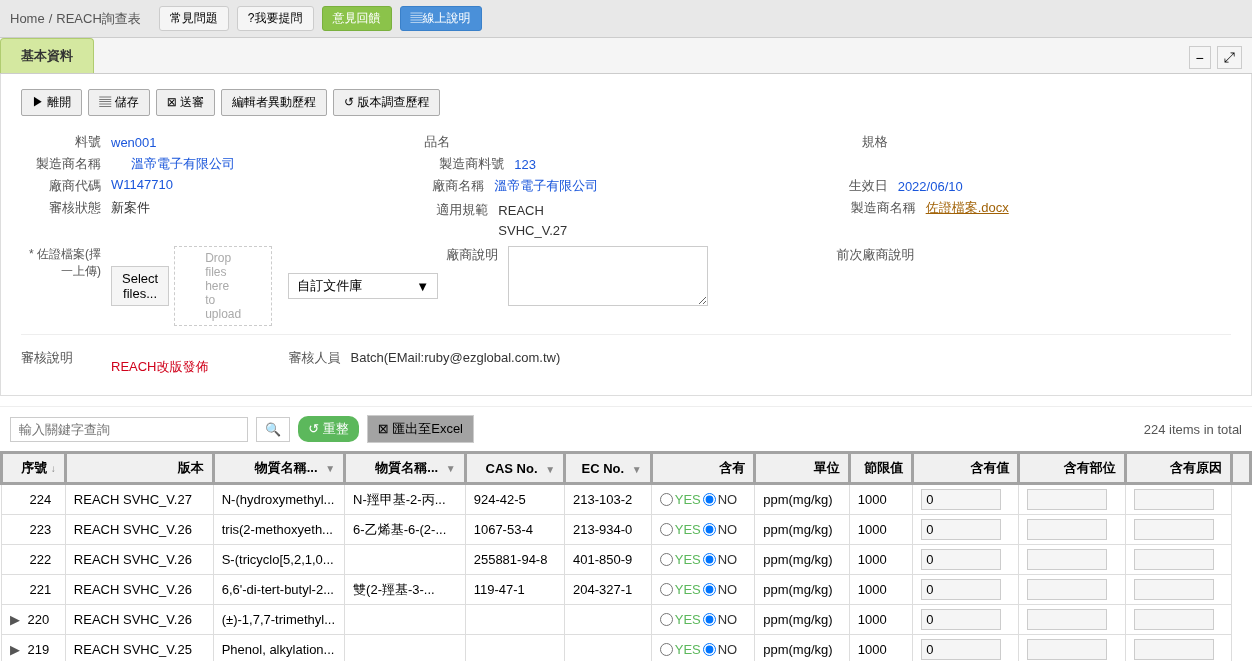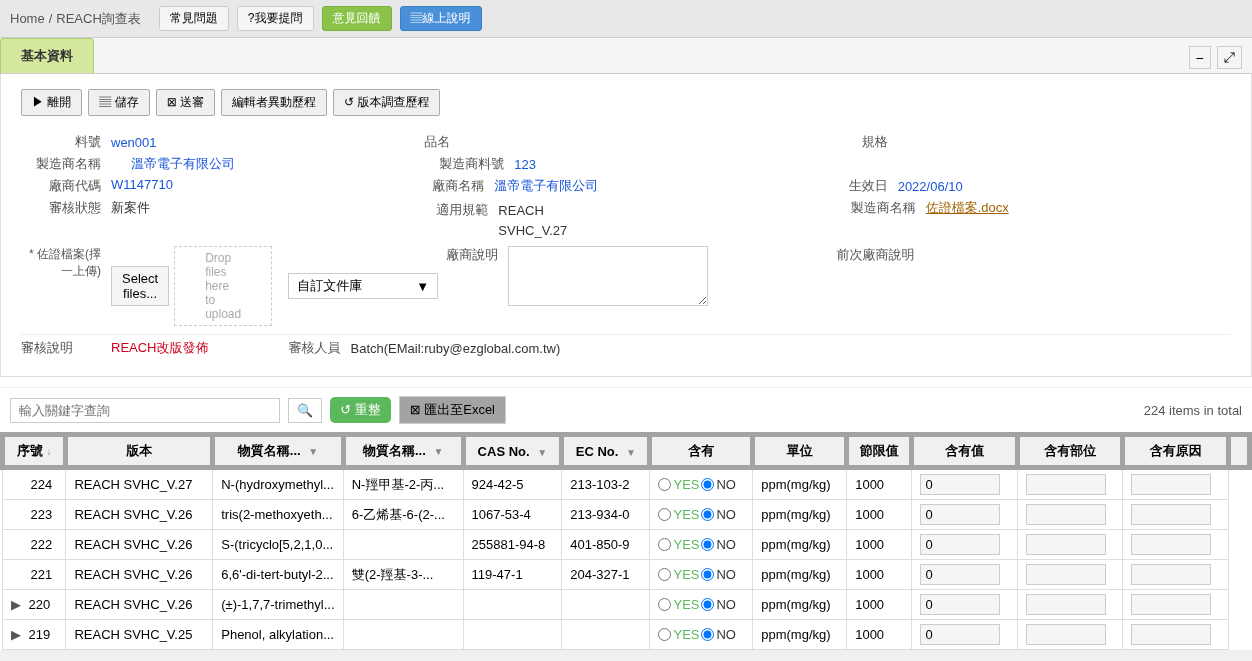--- a/index.html
+++ b/index.html
@@ -29,28 +29,28 @@
     .toolbar-btn { padding: 4px 10px; border: 1px solid #aaa; background: #f0f0f0; cursor: pointer; border-radius: 2px; font-size: 12px; display: flex; align-items: center; gap: 4px; }
     .select-files-btn { border: 1px solid #ccc; background: #f5f5f5; padding: 4px 10px; cursor: pointer; }
     .drop-area { border: 1px dashed #ccc; padding: 4px 30px; color: #aaa; font-size: 12px; }
     .custom-lib { border: 1px solid #ccc; padding: 3px 8px; min-width: 150px; display: flex; align-items: center; justify-content: space-between; cursor: pointer; }
 
     .vendor-note { width: 200px; height: 60px; border: 1px solid #ccc; padding: 4px; resize: both; }
 
     
     .table-area { padding: 0 0 0 0; margin-top: 10px; border-top: 1px solid #eee; }
     .search-bar { display: flex; align-items: center; gap: 8px; padding: 8px 10px; }
-    .search-input { border: 1px solid #ccc; padding: 4px 8px; width: 270px; color: #aaa; }
-    .search-btn { background: #5cb85c; color: white; border: none; padding: 4px 10px; cursor: pointer; border-radius: 5px; display: flex; align-items: center; gap: 4px; }
+    .search-input { border: 1px solid #ccc; padding: 4px 8px; width: 238px; color: #aaa; }
+    .search-btn { background: #5cb85c; color: white; border: none; padding: 4px 10px; cursor: pointer; border-radius: 10px; display: flex; align-items: center; gap: 4px; }
     .export-btn { border: 1px solid #ccc; background: #a3a3a3; padding: 4px 10px; cursor: pointer; display: flex; align-items: center; gap: 4px; }
     .total-count { margin-left: auto; color: #555; }
 
     
     .data-table { width: 100%; border-collapse: collapse; font-size: 12px; }
-    .data-table th { background: #f0f0f0; border: 5px solid #a3a3a3; padding: 5px 8px; text-align: center; white-space: nowrap; position: relative; }
+    .data-table th { background: #f0f0f0; border: 3px solid #a3a3a3; padding: 5px 8px; text-align: right; white-space: nowrap; position: relative; }
     .data-table td { border: 1px solid #ddd; padding: 4px 8px; white-space: nowrap; }
     th .sort-icon { cursor: pointer; color: #888; font-size: 10px; }
     th .filter-icon { cursor: pointer; color: #888; font-size: 10px; margin-left: 4px; }
     .radio-group { display: flex; align-items: center; gap: 2px; }
     .radio-yes { color: #5cb85c; }
     .radio-no { color: #333; }
     .input-cell { border: 1px solid #ccc; width: 80px; padding: 2px 4px; background: #f5f5f5; }
     .expand-btn { cursor: pointer; color: #555; margin-right: 4px; }
     .scrollable-table { overflow-y: auto; max-height: 220px; }
   </style>
@@ -166,21 +166,21 @@
         <span style="min-width:70px;text-align:right;padding-right:10px;color:#555;">廠商說明</span>
         <textarea class="vendor-note" style=""></textarea>
       </div>
       <div style="flex:1; display:flex; align-items:center;">
         <span style="min-width:90px;text-align:right;padding-right:10px;color:#555;">前次廠商說明</span>
       </div>
     </div>
 
     <div style="display:flex; align-items:center; padding: 4px 0; border-top:1px solid #eee; margin-top:4px;">
       <span style="min-width:90px;padding-right:1px;color:#555;">審核說明</span>
-      <span style="color:#d0021b;">REACH改版發佈</span>
+      <span style="color:#d0021b;margin-top:19px;">REACH改版發佈</span>
       <span style="padding-left:80px;padding-right:10px;color:#555;">審核人員</span>
       <span style="color:#333;">Batch(EMail:ruby@ezglobal.com.tw)</span>
     </div>
 
   </div>
 
   <div class="table-area">
 
     <div class="search-bar">
       <input class="search-input" type="text" placeholder="輸入關鍵字查詢" style="">

